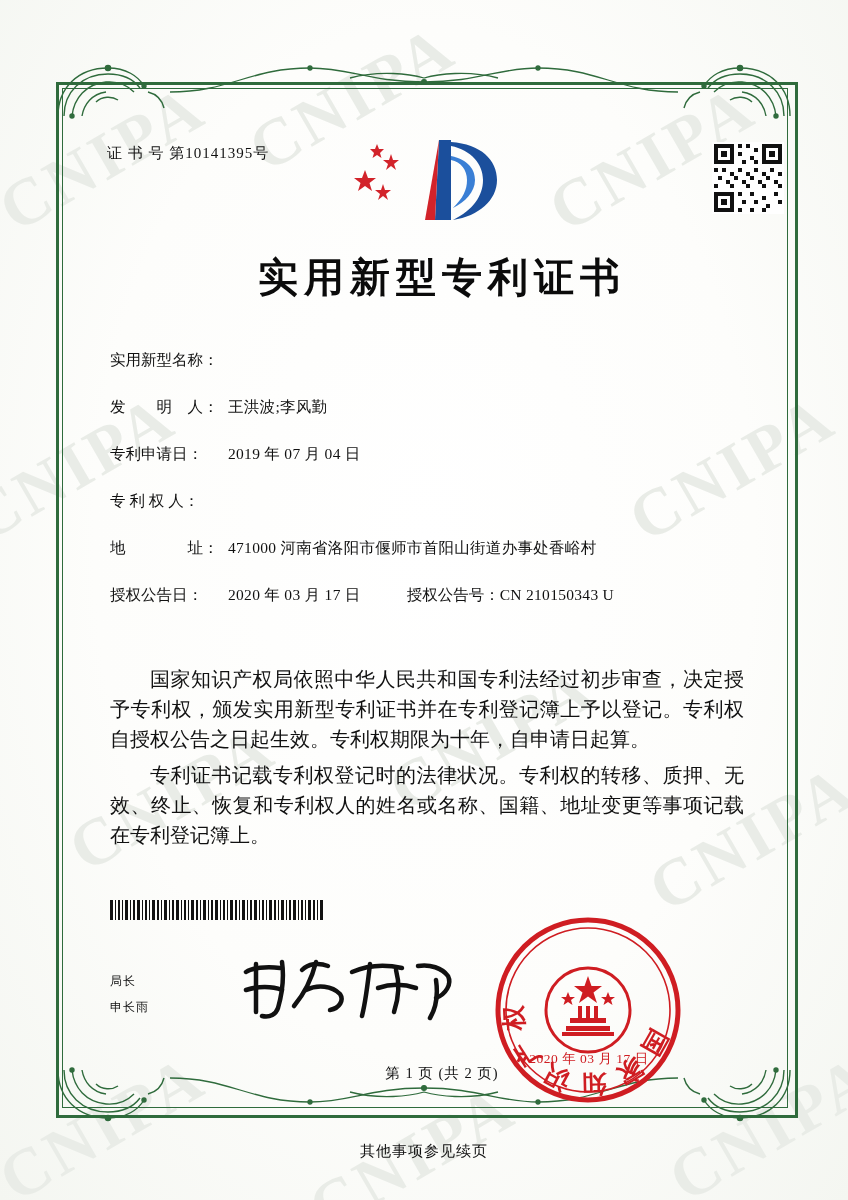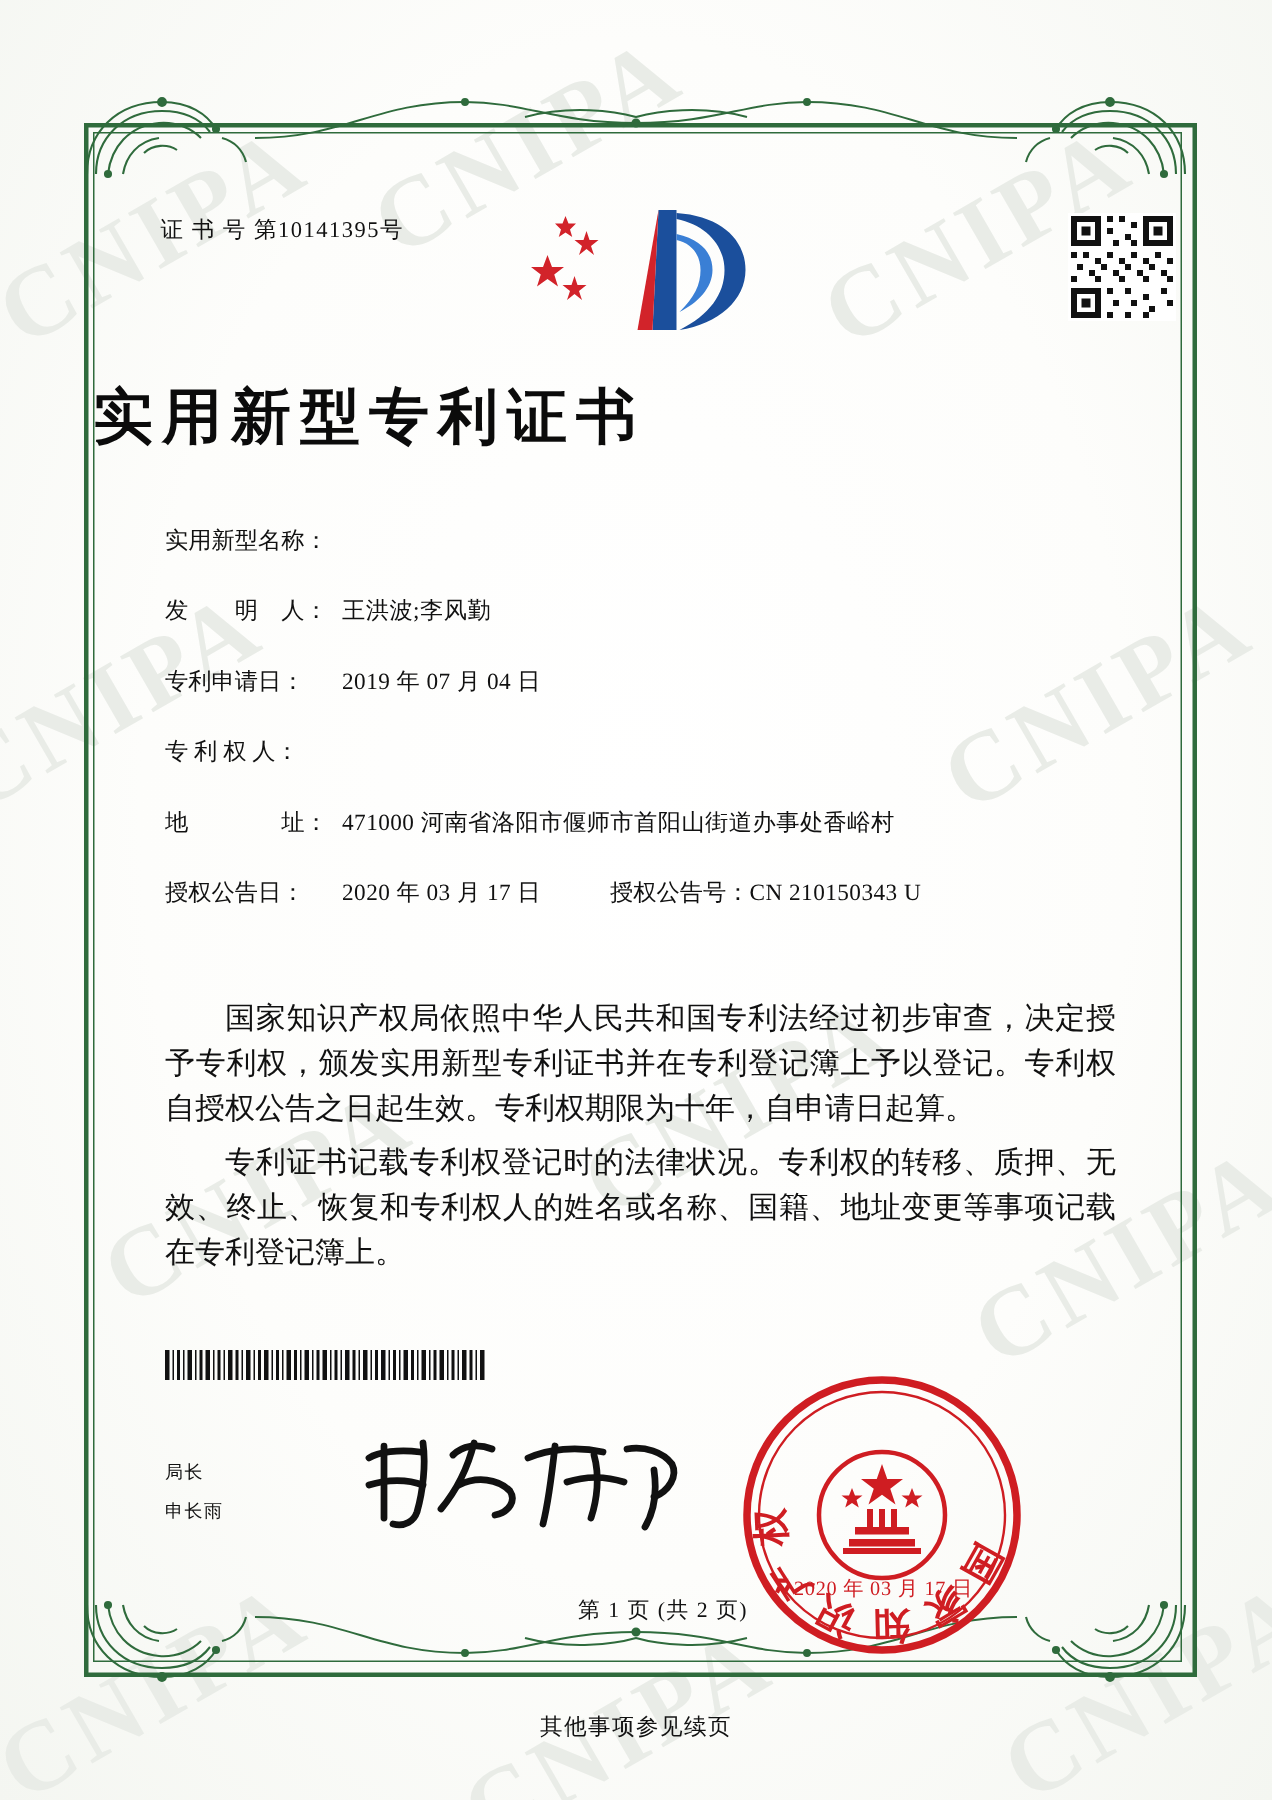--- a/index.html
+++ b/index.html
@@ -117,21 +117,21 @@
     transform: translateX(-50%);
     width: 190px;
     height: 92px;
   }
 
   .main-title {
     position: absolute;
     left: 0;
     right: 0;
     top: 162px;
-    text-align: left;
+    text-align: center;
     font-size: 40px;
     letter-spacing: 6px;
     color: #0b0b0b;
     font-family: Liberation Sans, sans-serif;
     font-weight: bold;
   }
 
   .fields {
     position: absolute;
     left: 48px;

